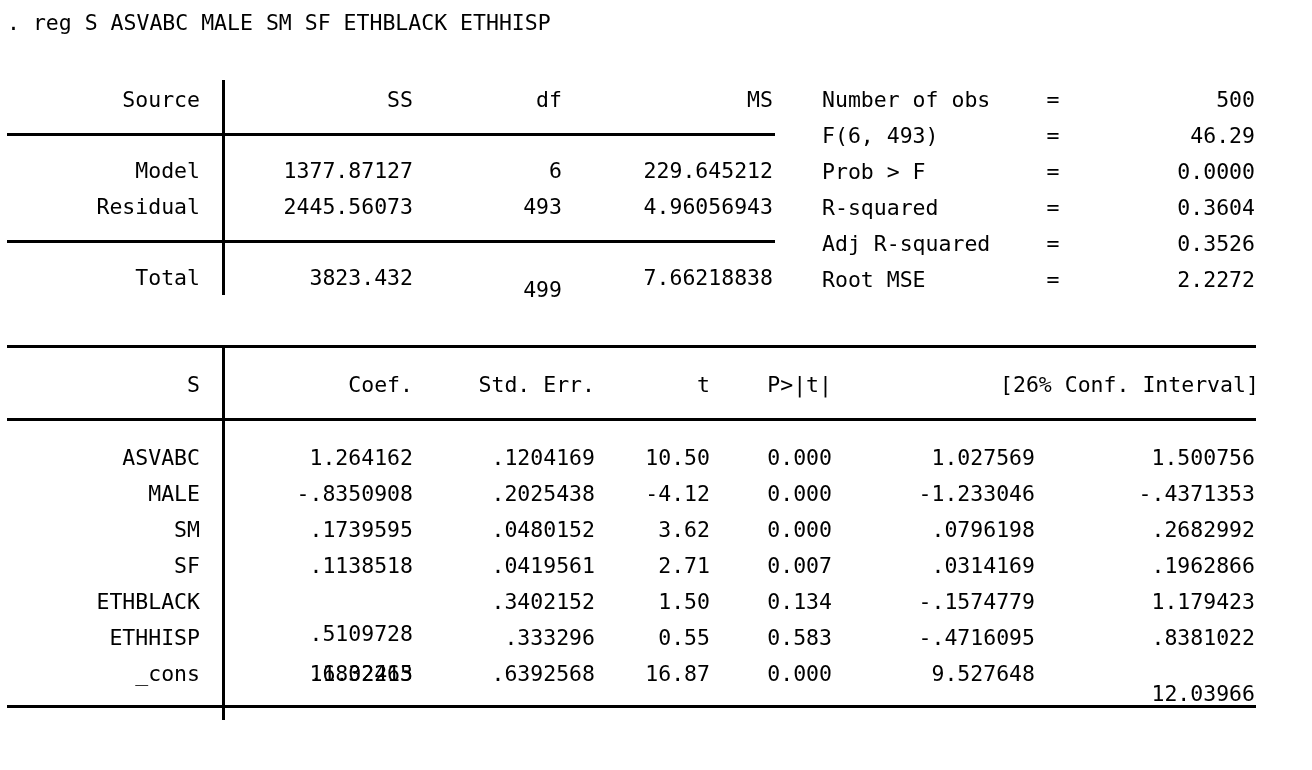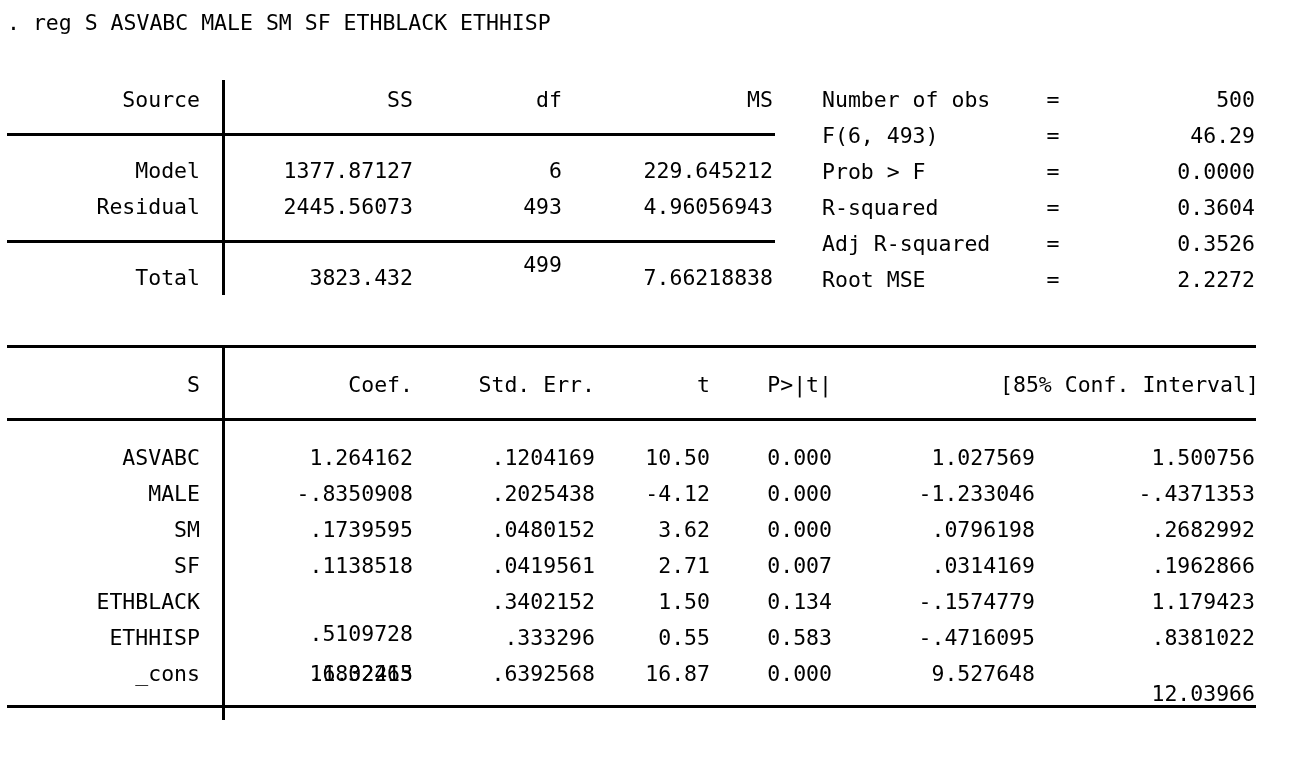--- a/index.html
+++ b/index.html
@@ -96,21 +96,21 @@
 
     <div class="txt ralign anova-label" style="top:189px">Residual</div>
     <div class="txt ralign anova-ss" style="top:189px">2445.56073</div>
     <div class="txt ralign anova-df" style="top:189px">493</div>
     <div class="txt ralign anova-ms" style="top:189px">4.96056943</div>
 
     <div class="hrule" style="left:7px; top:240px; width:768px"></div>
 
     <div class="txt ralign anova-label" style="top:260px">Total</div>
     <div class="txt ralign anova-ss" style="top:260px">3823.432</div>
-    <div class="txt ralign anova-df" style="top:247px">499</div>
+    <div class="txt ralign anova-df" style="top:272px">499</div>
     <div class="txt ralign anova-ms" style="top:260px">7.66218838</div>
 
     <div class="vrule" style="left:222px; top:80px; height:215px"></div>
   </div>
 
   <div>
     <div class="txt lalign stats-label" style="top:82px">Number of obs</div>
     <div class="txt stats-eq" style="top:82px">=</div>
     <div class="txt ralign stats-val" style="top:82px">500</div>
 
@@ -137,21 +137,21 @@
 
   <div>
 
     <div class="hrule" style="left:7px; top:345px; width:1249px"></div>
 
     <div class="txt ralign coef-label" style="top:367px">S</div>
     <div class="txt ralign coef-b" style="top:367px">Coef.</div>
     <div class="txt ralign coef-se" style="top:367px">Std. Err.</div>
     <div class="txt ralign coef-t" style="top:367px">t</div>
     <div class="txt ralign coef-p" style="top:367px">P&gt;|t|</div>
-    <div class="txt ralign" style="top:367px; left:1000px; width:256px">[85% Conf. Interval]</div>
+    <div class="txt ralign" style="top:367px; left:1000px; width:256px">[26% Conf. Interval]</div>
 
     <div class="hrule" style="left:7px; top:418px; width:1249px"></div>
 
     <div class="txt ralign coef-label" style="top:440px">ASVABC</div>
     <div class="txt ralign coef-b" style="top:440px">1.264162</div>
     <div class="txt ralign coef-se" style="top:440px">.1204169</div>
     <div class="txt ralign coef-t" style="top:440px">10.50</div>
     <div class="txt ralign coef-p" style="top:440px">0.000</div>
     <div class="txt ralign coef-lo" style="top:440px">1.027569</div>
     <div class="txt ralign coef-hi" style="top:440px">1.500756</div>

